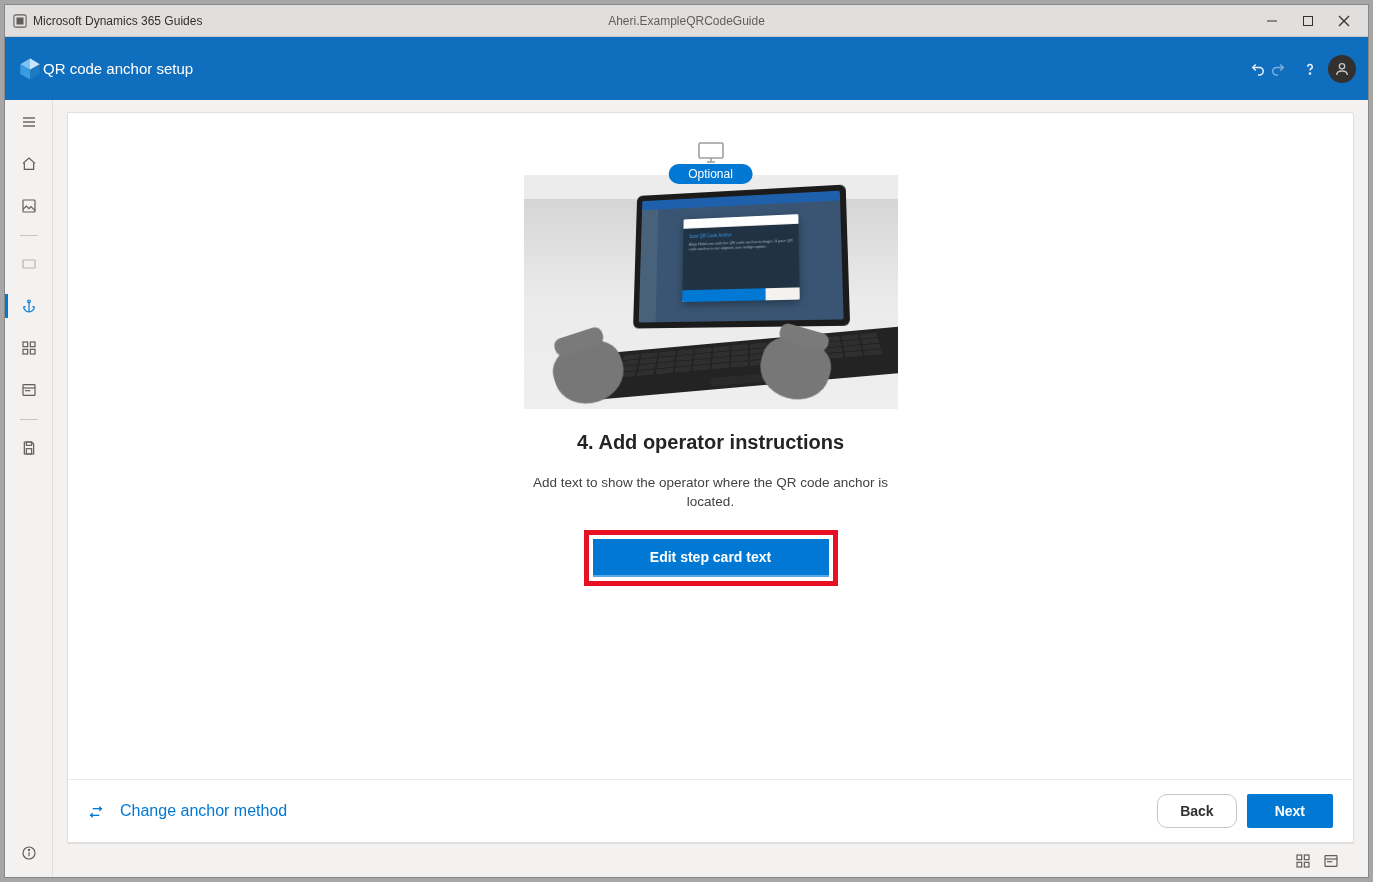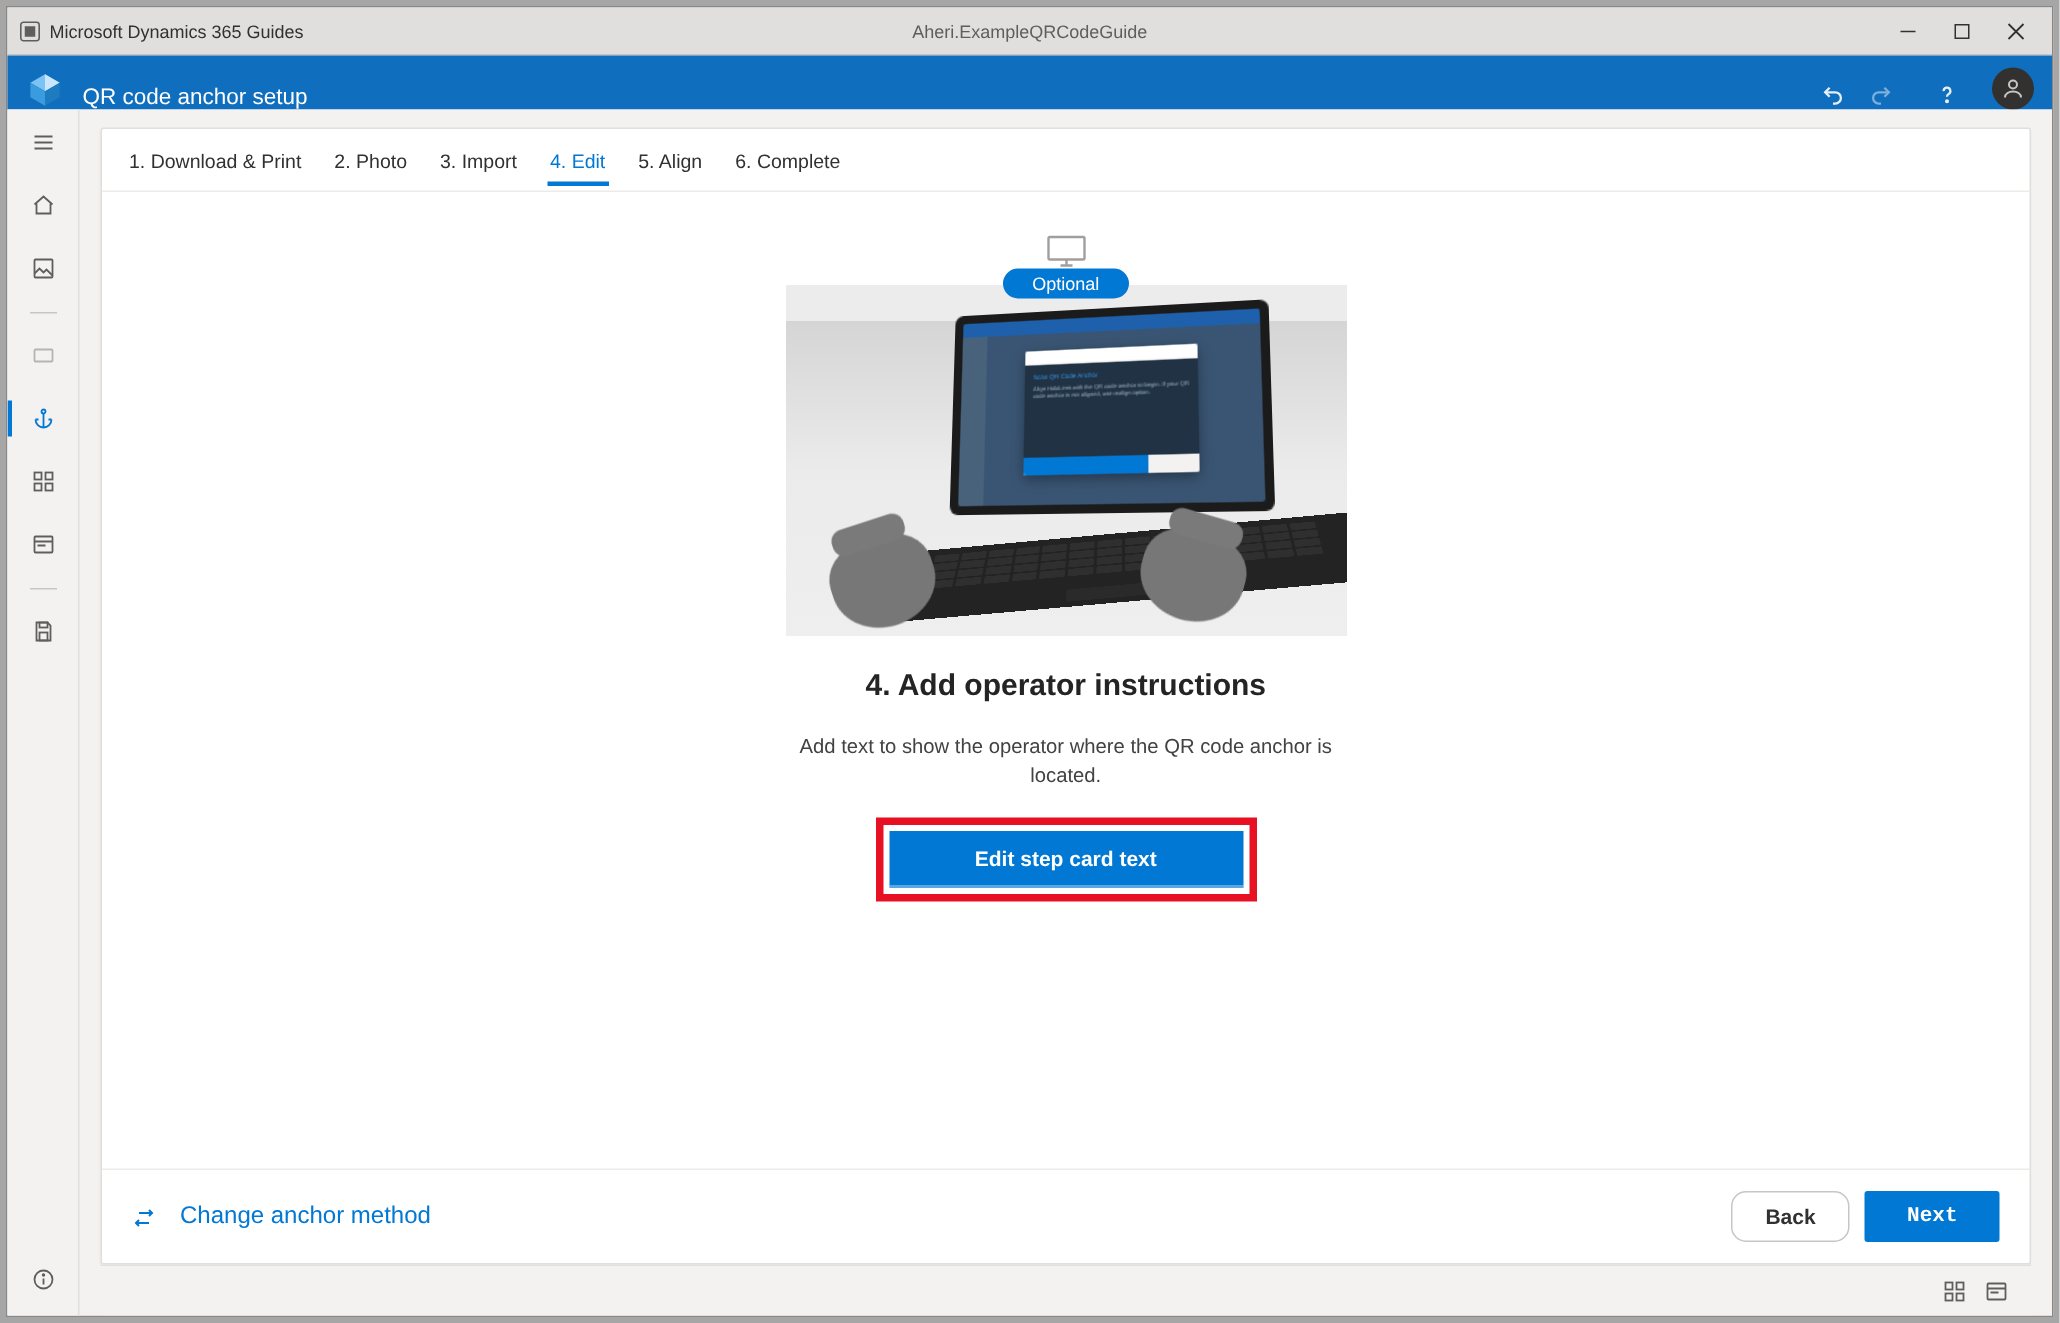--- a/index.html
+++ b/index.html
@@ -32,27 +32,26 @@
     border-bottom: 1px solid #c8c6c4;
     font-size: 12px;
   }
   .titlebar .app-icon { width:14px; height:14px; margin-right:6px; display:flex; align-items:center; }
   .titlebar .title-center { position:absolute; left:0; right:0; text-align:center; pointer-events:none; color:#605e5c;}
   .titlebar .win-controls { margin-left:auto; display:flex; gap:18px; padding-right:8px; }
   .titlebar .win-controls span { width:18px; text-align:center; cursor:default; }
 
   
   .blue-header {
-    height: 36px;
+    height: 63px;
     background: #106ebe;
     color: #fff;
     display: flex;
-    align-items: flex-end;
+    align-items: center;
     padding: 0 12px;
-    gap: 12px;
   }
   .blue-header .logo { width:26px; height:26px; display:flex; align-items:center; justify-content:center; }
   .blue-header .page-title { font-size: 15px; font-weight: 400; }
   .blue-header .spacer { flex: 1; }
   .hdr-ic { width:20px; height:20px; display:flex; align-items:center; justify-content:center; color:#fff; opacity:.9; }
   .avatar { width:28px; height:28px; border-radius:50%; background:#323130; display:flex; align-items:center; justify-content:center; color:#c8c6c4; font-size:13px; margin-left:8px;}
 
   
   .body {
     flex: 1;
@@ -250,21 +249,21 @@
   }
   .footer-spacer{ flex:1; }
   .btn-secondary{
     background:#fff; color:#323130; border:1px solid #c8c6c4;
     height:34px; padding:0 22px; font-size:14px; font-weight:600;
     margin-right:10px; cursor:pointer; border-radius:10px;
   }
   .btn-primary2{
     background:#0078d4; color:#fff; border:none;
     height:34px; padding:0 28px; font-size:14px; font-weight:600;
-    cursor:pointer; border-radius:2px;font-family:Liberation Mono, monospace;
+    cursor:pointer; border-radius:2px;
   }
 
   
   .statusbar {
     height: 34px;
     background:#f3f2f1;
     display:flex; align-items:center;
     padding: 0 12px;
     border-top:1px solid #e1dfdd;
     color:#605e5c;
@@ -409,28 +408,20 @@
             <circle cx="12" cy="12" r="9"></circle>
             <line x1="12" y1="11" x2="12" y2="17"></line>
             <circle cx="12" cy="7.5" r="0.8" fill="#605e5c"></circle>
           </svg>
       </div>
     </div>
 
     <div class="main-area">
       <div class="card">
 
-        <div class="tabs">
-          <span class="tab">1. Download &amp; Print</span>
-          <span class="tab">2. Photo</span>
-          <span class="tab">3. Import</span>
-          <span class="tab active">4. Edit</span>
-          <span class="tab">5. Align</span>
-          <span class="tab">6. Complete</span>
-        </div>
 
         <div class="content">
 
           <span class="monitor-icon">
             <svg width="28" height="24" viewBox="0 0 28 24" fill="none" stroke="#a19f9d" stroke-width="1.6">
               <rect x="2" y="2" width="24" height="15" rx="1"></rect>
               <line x1="10" y1="21" x2="18" y2="21"></line>
               <line x1="14" y1="17" x2="14" y2="21"></line>
             </svg>
           </span>

